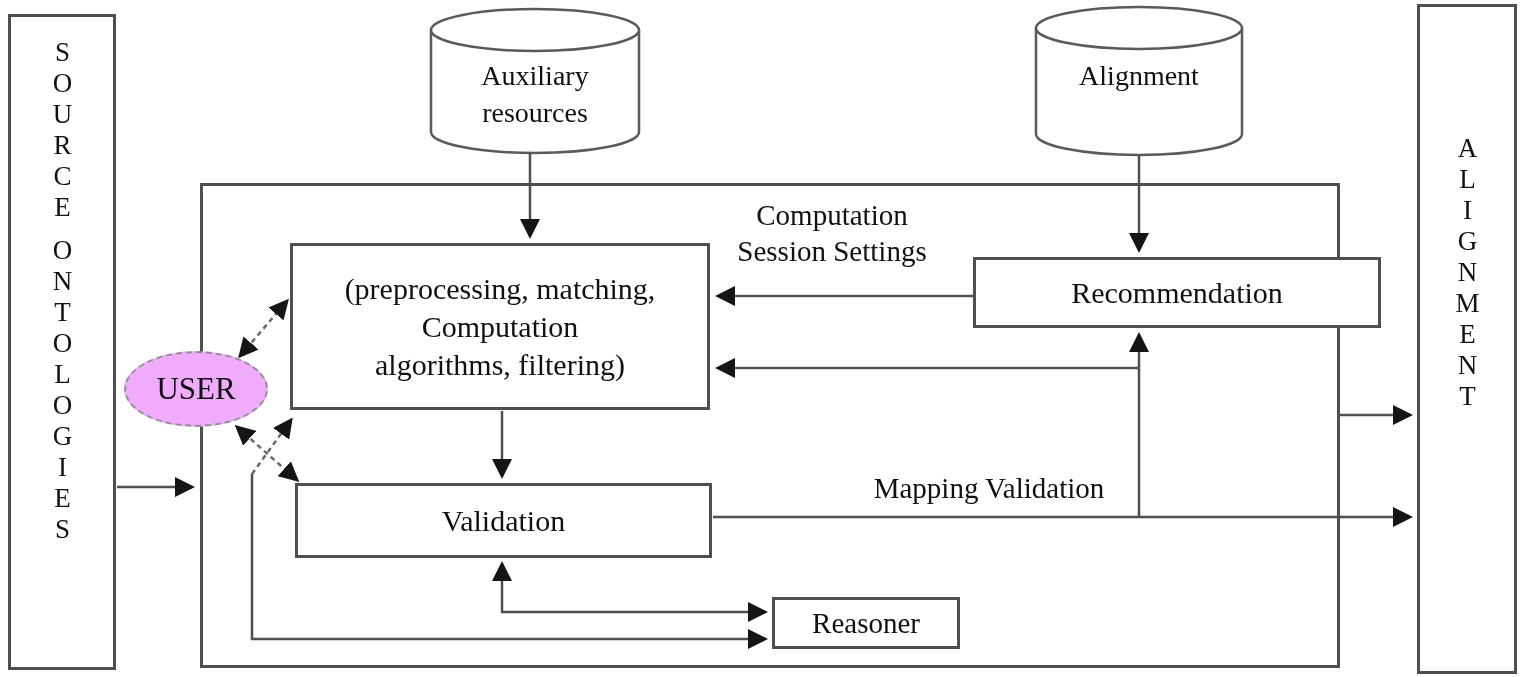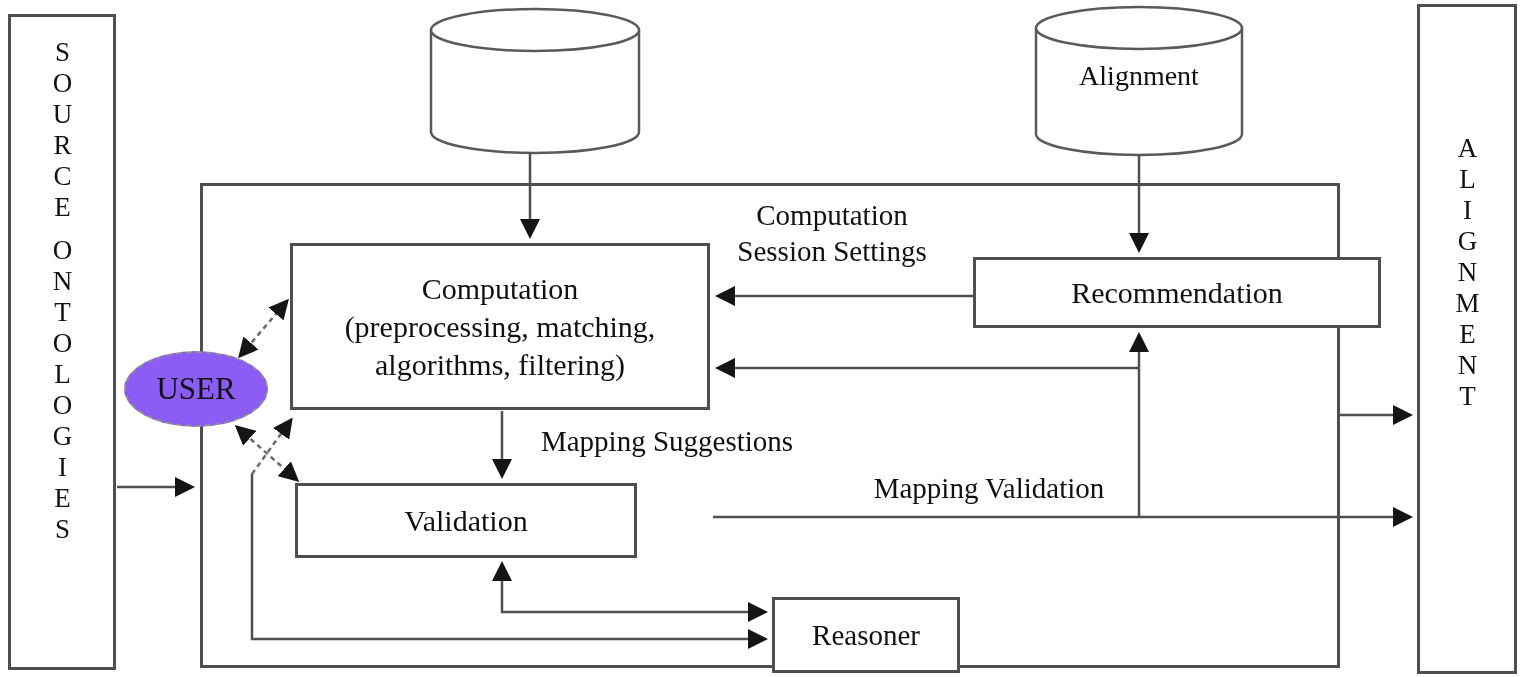--- a/index.html
+++ b/index.html
@@ -20,21 +20,21 @@
   }
   .node-label{font-size:30px;line-height:38px;text-align:center;}
   .edge-label{
     position:absolute;font-size:29px;line-height:36px;text-align:center;z-index:6;font-family:Liberation Serif, serif;
   }
   .cyl-label{
     position:absolute;font-size:28px;line-height:37px;text-align:center;z-index:6;
   }
   #user-ellipse{
     position:absolute;left:124px;top:351px;width:140px;height:72px;
-    border:2px dashed #8f8f8f;border-radius:50%;background:#8b5cf6;z-index:4;
+    border:2px dashed #8f8f8f;border-radius:50%;background:#f0abfc;z-index:4;
     display:flex;align-items:center;justify-content:center;font-size:31px;
   }
   #wires{position:absolute;left:0;top:0;z-index:5;pointer-events:none;}
 </style>
 </head>
 <body>
 
 <div id="canvas">
 
   <div class="box" style="left:8px;top:14px;width:108px;height:656px;">
@@ -43,48 +43,51 @@
   </div>
 
   <div class="box" style="left:1417px;top:4px;width:100px;height:670px;">
     <span class="vword" style="top:126px;">ALIGNMENT</span>
   </div>
 
   <div class="box" style="left:200px;top:183px;width:1140px;height:485px;background:transparent;"></div>
 
   <div class="box" style="left:290px;top:243px;width:420px;height:167px;">
     <div class="inner node-label">
+      <div>(preprocessing, matching,</div>
       <div>Computation</div>
-      <div>(preprocessing, matching,</div>
       <div>algorithms, filtering)</div>
     </div>
   </div>
 
   <div class="box" style="left:973px;top:257px;width:408px;height:71px;">
     <div class="inner node-label">Recommendation</div>
   </div>
 
-  <div class="box" style="left:295px;top:483px;width:342px;height:75px;">
+  <div class="box" style="left:295px;top:483px;width:417px;height:75px;">
     <div class="inner node-label">Validation</div>
   </div>
 
-  <div class="box" style="left:772px;top:597px;width:188px;height:76px;">
+  <div class="box" style="left:772px;top:597px;width:188px;height:52px;">
     <div class="inner node-label" style="font-size:29px;">Reasoner</div>
   </div>
 
   <div id="user-ellipse">
     <span>USER</span>
   </div>
 
   <div class="edge-label" style="left:712px;top:197px;width:240px;">Computation Session Settings</div>
 
-  <div class="edge-label" style="left:500px;top:423px;width:334px;">Mapping Suggestions</div>
 
   <div class="edge-label" style="left:840px;top:470px;width:298px;">Mapping Validation</div>
 
+  <div class="cyl-label" style="left:445px;top:57px;width:180px;">
+    <div>Auxiliary</div>
+    <div>resources</div>
+  </div>
   <div class="cyl-label" style="left:1049px;top:57px;width:180px;">
     <div>Alignment</div>
   </div>
 
   <svg id="wires" width="1524" height="677" viewBox="0 0 1524 677">
     <defs>
       <marker id="ar" viewBox="0 0 10 10" refX="8.5" refY="5" markerWidth="8" markerHeight="8" orient="auto-start-reverse">
         <path d="M0,0 L10,5 L0,10 Z" fill="#151515"></path>
       </marker>
     </defs>

